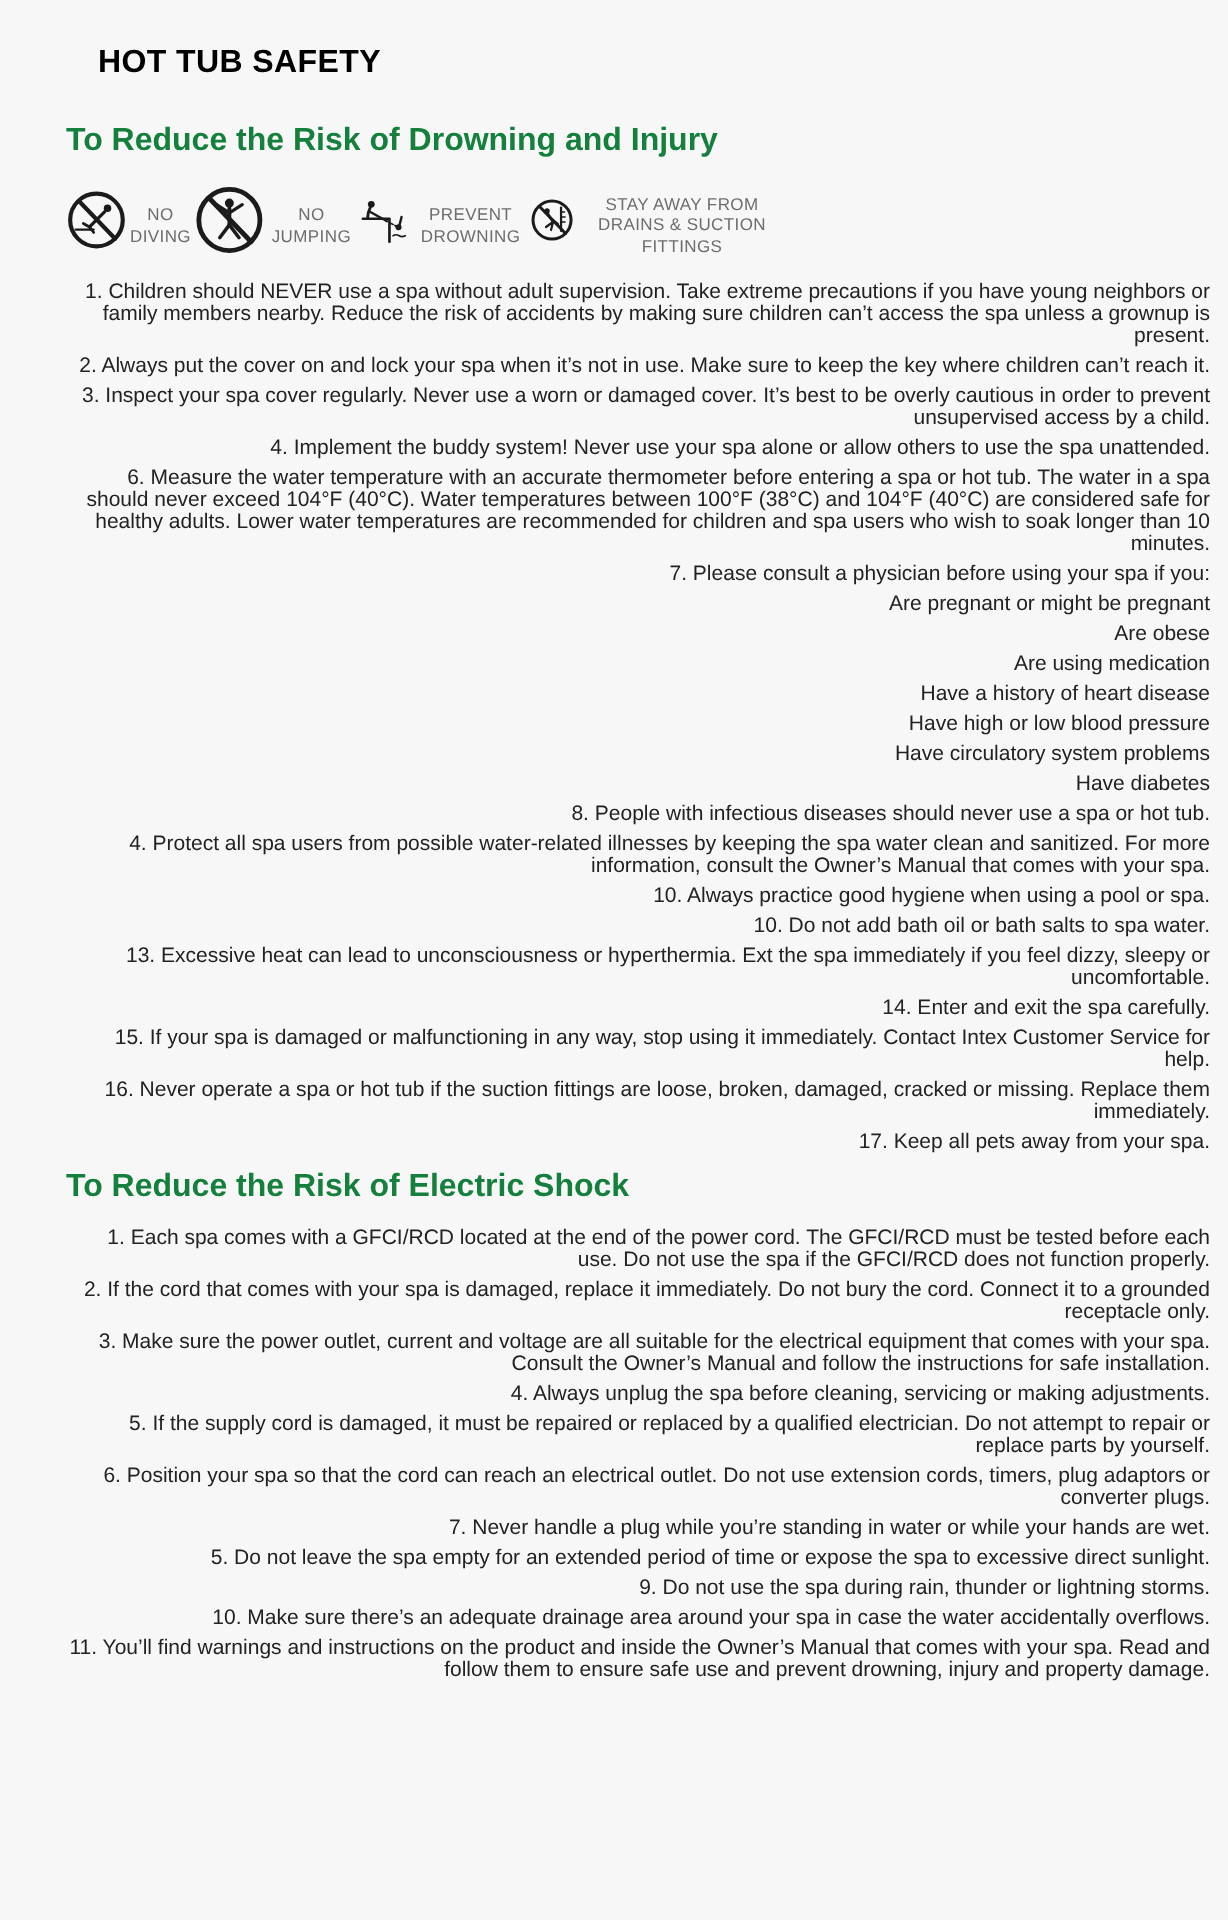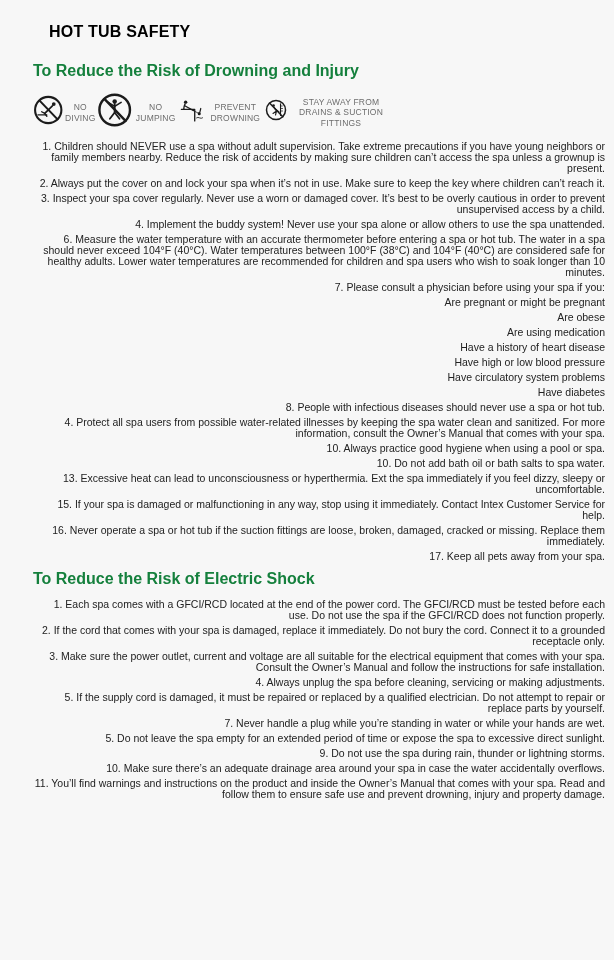--- a/index.html
+++ b/index.html
@@ -115,33 +115,35 @@
     <p class="item">Have a history of heart disease</p>
     <p class="item">Have high or low blood pressure</p>
     <p class="item">Have circulatory system problems</p>
     <p class="item">Have diabetes</p>
 
     <p class="item">8. People with infectious diseases should never use a spa or hot tub.</p>
     <p class="item">4. Protect all spa users from possible water-related illnesses by keeping the spa water clean and sanitized. For more information, consult the Owner’s Manual that comes with your spa.</p>
     <p class="item">10. Always practice good hygiene when using a pool or spa.</p>
     <p class="item">10. Do not add bath oil or bath salts to spa water.</p>
     <p class="item">13. Excessive heat can lead to unconsciousness or hyperthermia. Ext the spa immediately if you feel dizzy, sleepy or uncomfortable.</p>
+    <p class="item">14. Enter and exit the spa carefully.</p>
     <p class="item">15. If your spa is damaged or malfunctioning in any way, stop using it immediately. Contact Intex Customer Service for help.</p>
     <p class="item">16. Never operate a spa or hot tub if the suction fittings are loose, broken, damaged, cracked or missing. Replace them immediately.</p>
     <p class="item">17. Keep all pets away from your spa.</p>
   </section>
 
   <section>
     <h2 class="second">To Reduce the Risk of Electric Shock</h2>
 
     <p class="item">1. Each spa comes with a GFCI/RCD located at the end of the power cord. The GFCI/RCD must be tested before each use. Do not use the spa if the GFCI/RCD does not function properly.</p>
     <p class="item">2. If the cord that comes with your spa is damaged, replace it immediately. Do not bury the cord. Connect it to a grounded receptacle only.</p>
     <p class="item">3. Make sure the power outlet, current and voltage are all suitable for the electrical equipment that comes with your spa. Consult the Owner’s Manual and follow the instructions for safe installation.</p>
     <p class="item">4. Always unplug the spa before cleaning, servicing or making adjustments.</p>
     <p class="item">5. If the supply cord is damaged, it must be repaired or replaced by a qualified electrician. Do not attempt to repair or replace parts by yourself.</p>
+    <p class="item">6. Position your spa so that the cord can reach an electrical outlet. Do not use extension cords, timers, plug adaptors or converter plugs.</p>
     <p class="item">7. Never handle a plug while you’re standing in water or while your hands are wet.</p>
     <p class="item">5. Do not leave the spa empty for an extended period of time or expose the spa to excessive direct sunlight.</p>
     <p class="item">9. Do not use the spa during rain, thunder or lightning storms.</p>
     <p class="item">10. Make sure there’s an adequate drainage area around your spa in case the water accidentally overflows.</p>
     <p class="item">11. You’ll find warnings and instructions on the product and inside the Owner’s Manual that comes with your spa. Read and follow them to ensure safe use and prevent drowning, injury and property damage.</p>
   </section>
 
 </main>
 
 </body></html>

